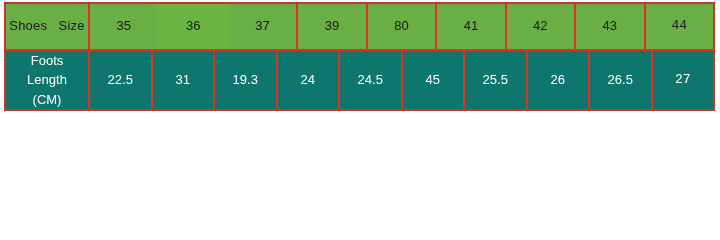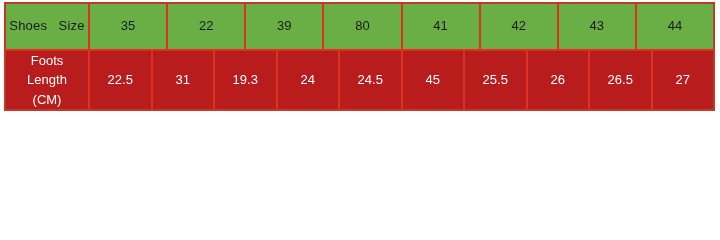--- a/index.html
+++ b/index.html
@@ -48,20 +48,21 @@
     text-align: center;
     font-size: 13px;
     line-height: 1.15;
     border-right: 2px solid #e03020;
     overflow: hidden;
     white-space: pre;
   }
 
   .cell:last-child {
     border-right: none;
+    font-family: Liberation Mono, monospace;
   }
 
   
   .cell.label-col {
     width: 84px;
     flex: 0 0 84px;
   }
   
   .cell.size-col {
     flex: 1 1 0;
@@ -73,21 +74,21 @@
   }
 
   .row-header .cell.highlight {
     background: #6cb543;
     border-right-color: #6cb543;
     border-left: 2px solid #6cb543;
     margin-left: -2px;
   }
 
   .row-data .cell {
-    background: #b91c1c;
+    background: #0f766e;
     color: #ffffff;
   }
 
   .label-col .stacked {
     display: flex;
     flex-direction: column;
     align-items: center;
     justify-content: center;
     line-height: 1.5;
   }
@@ -97,21 +98,22 @@
   }
 </style>
 </head>
 <body>
 
 <div id="size-chart">
 
   <div class="chart-row row-header">
     <div class="cell label-col header-label">Shoes   Size</div>
     <div class="cell size-col">35</div>
-    <div class="cell size-col">22</div>
+    <div class="cell size-col highlight">36</div>
+    <div class="cell size-col">37</div>
     <div class="cell size-col">39</div>
     <div class="cell size-col">80</div>
     <div class="cell size-col">41</div>
     <div class="cell size-col">42</div>
     <div class="cell size-col">43</div>
     <div class="cell size-col">44</div>
   </div>
 
   <div class="chart-row row-data">
     <div class="cell label-col">

